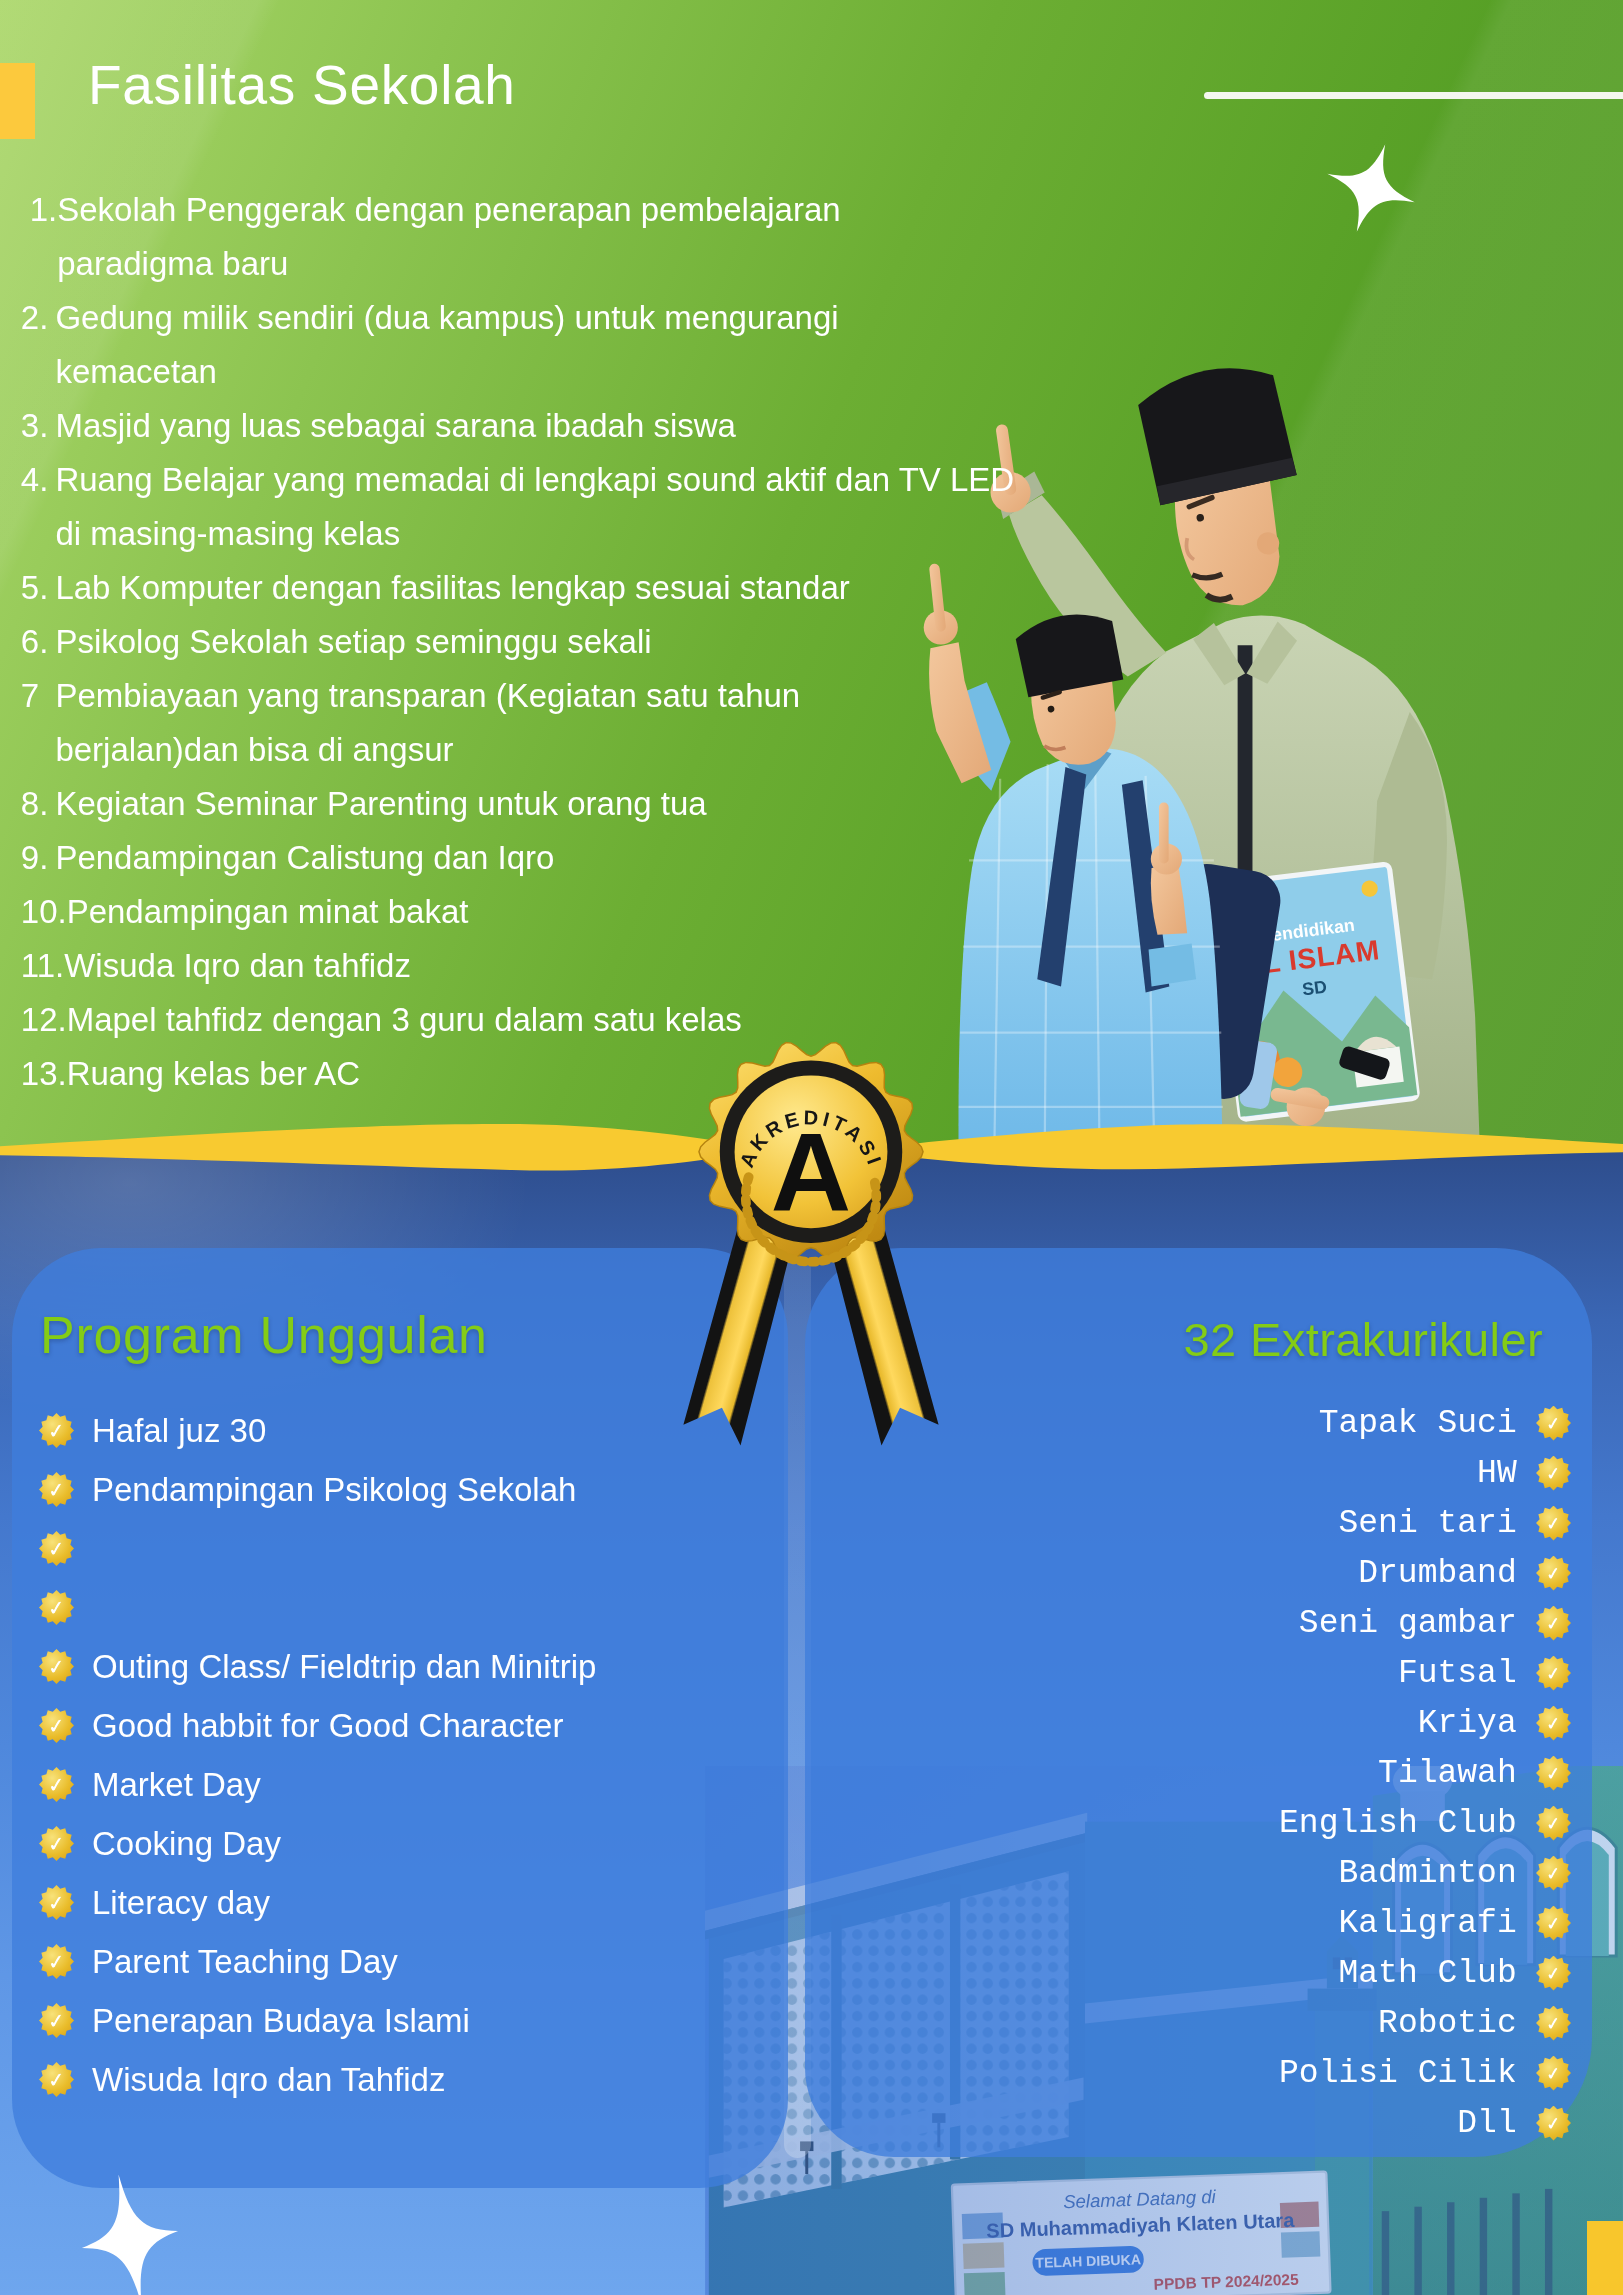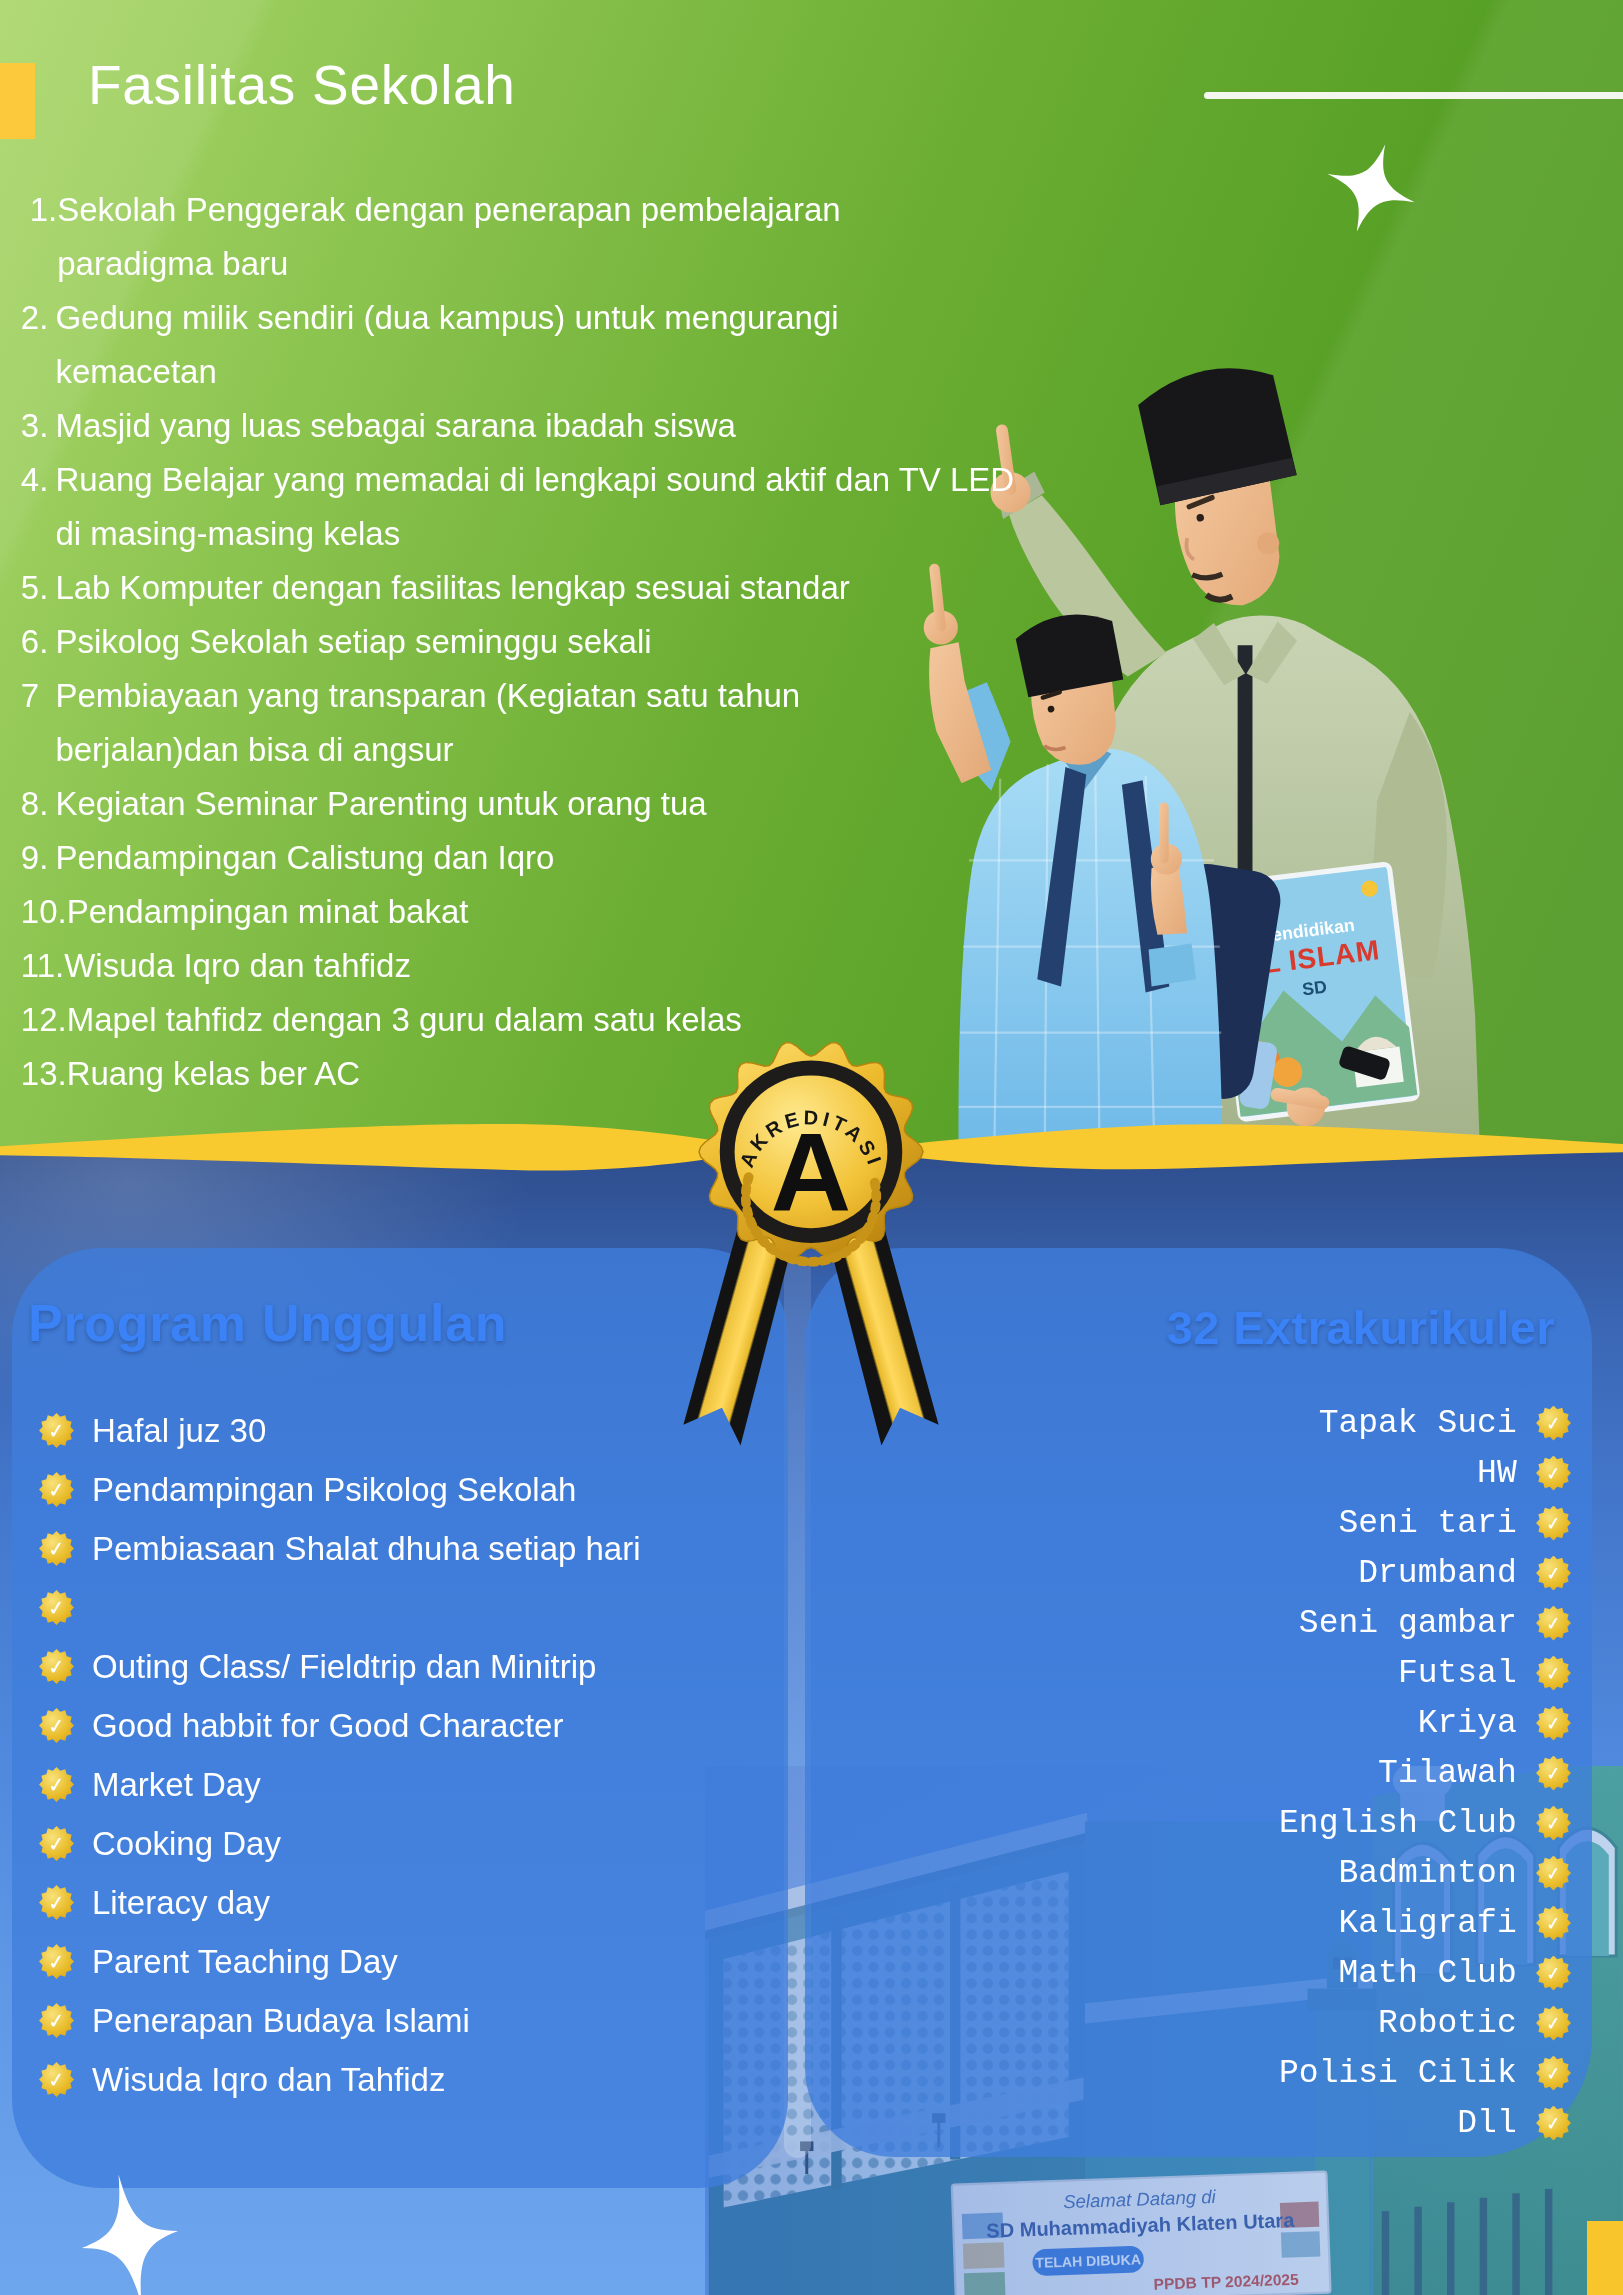--- a/index.html
+++ b/index.html
@@ -47,21 +47,21 @@
     background:radial-gradient(668px 386px at 8% 3%, rgba(255,255,255,0.18), rgba(255,255,255,0) 60%);
   }
   .building-svg{position:absolute;left:705px;top:1766px;width:918px;height:529px;z-index:7;}
   .panel{position:absolute;background:rgba(63,126,220,0.78);z-index:8;}
   .panel-left{left:12px;top:1248px;width:776px;height:940px;border-radius:89px;}
   .panel-right{left:805px;top:1248px;width:787px;height:909px;border-radius:96px 96px 119px 89px;}
   .gap-glow{
     position:absolute;left:784px;top:1256px;width:27px;height:902px;z-index:7;border-radius:13.4px;
     background:linear-gradient(180deg,rgba(255,255,255,0.10),rgba(255,255,255,0.22));
   }
-  .section-title{position:absolute;z-index:9;margin:0;color:#3b82f6;font-weight:700;text-shadow:0 2.2px 4.5px rgba(20,40,90,0.35);}
+  .section-title{position:absolute;z-index:9;margin:12px;color:#84cc16;font-weight:400;text-shadow:0 2.2px 4.5px rgba(20,40,90,0.35);}
   .program-title{left:28px;top:1293px;font-size:52px;letter-spacing:0.7px;}
   .extra-title{right:68px;top:1300px;font-size:47px;letter-spacing:0.4px;}
 
   .program-list{position:absolute;left:39px;top:1401px;z-index:9;}
   .p-row{display:flex;align-items:center;height:59px;gap:18px;}
   .p-label{font-size:33px;white-space:nowrap;}
 
   .extra-list{position:absolute;right:52px;top:1398px;z-index:9;font-family:Liberation Mono, monospace;}
   .e-row{display:flex;align-items:center;justify-content:flex-end;height:50px;gap:19.3px;}
   .e-label{font-size:33px;white-space:nowrap;}
@@ -383,21 +383,20 @@
     <span class="seal" style="clip-path: polygon(50% 0%, 60.61% 10.4%, 75% 6.7%, 78.99% 21.01%, 93.3% 25%, 89.6% 39.39%, 100% 50%, 89.6% 60.61%, 93.3% 75%, 78.99% 78.99%, 75% 93.3%, 60.61% 89.6%, 50% 100%, 39.39% 89.6%, 25% 93.3%, 21.01% 78.99%, 6.7% 75%, 10.4% 60.61%, 0% 50%, 10.4% 39.39%, 6.7% 25%, 21.01% 21.01%, 25% 6.7%, 39.39% 10.4%);">
           <span class="tick">✓</span>
         </span>
     <span class="p-label">Pendampingan Psikolog Sekolah</span>
   </div>
 
   <div class="p-row">
     <span class="seal" style="clip-path: polygon(50% 0%, 60.61% 10.4%, 75% 6.7%, 78.99% 21.01%, 93.3% 25%, 89.6% 39.39%, 100% 50%, 89.6% 60.61%, 93.3% 75%, 78.99% 78.99%, 75% 93.3%, 60.61% 89.6%, 50% 100%, 39.39% 89.6%, 25% 93.3%, 21.01% 78.99%, 6.7% 75%, 10.4% 60.61%, 0% 50%, 10.4% 39.39%, 6.7% 25%, 21.01% 21.01%, 25% 6.7%, 39.39% 10.4%);">
           <span class="tick">✓</span>
         </span>
-    <span class="p-label">Pembiasaan Shalat dhuha setiap hari</span>
   </div>
 
   <div class="p-row">
     <span class="seal" style="clip-path: polygon(50% 0%, 60.61% 10.4%, 75% 6.7%, 78.99% 21.01%, 93.3% 25%, 89.6% 39.39%, 100% 50%, 89.6% 60.61%, 93.3% 75%, 78.99% 78.99%, 75% 93.3%, 60.61% 89.6%, 50% 100%, 39.39% 89.6%, 25% 93.3%, 21.01% 78.99%, 6.7% 75%, 10.4% 60.61%, 0% 50%, 10.4% 39.39%, 6.7% 25%, 21.01% 21.01%, 25% 6.7%, 39.39% 10.4%);">
           <span class="tick">✓</span>
         </span>
   </div>
 
   <div class="p-row">
     <span class="seal" style="clip-path: polygon(50% 0%, 60.61% 10.4%, 75% 6.7%, 78.99% 21.01%, 93.3% 25%, 89.6% 39.39%, 100% 50%, 89.6% 60.61%, 93.3% 75%, 78.99% 78.99%, 75% 93.3%, 60.61% 89.6%, 50% 100%, 39.39% 89.6%, 25% 93.3%, 21.01% 78.99%, 6.7% 75%, 10.4% 60.61%, 0% 50%, 10.4% 39.39%, 6.7% 25%, 21.01% 21.01%, 25% 6.7%, 39.39% 10.4%);">

